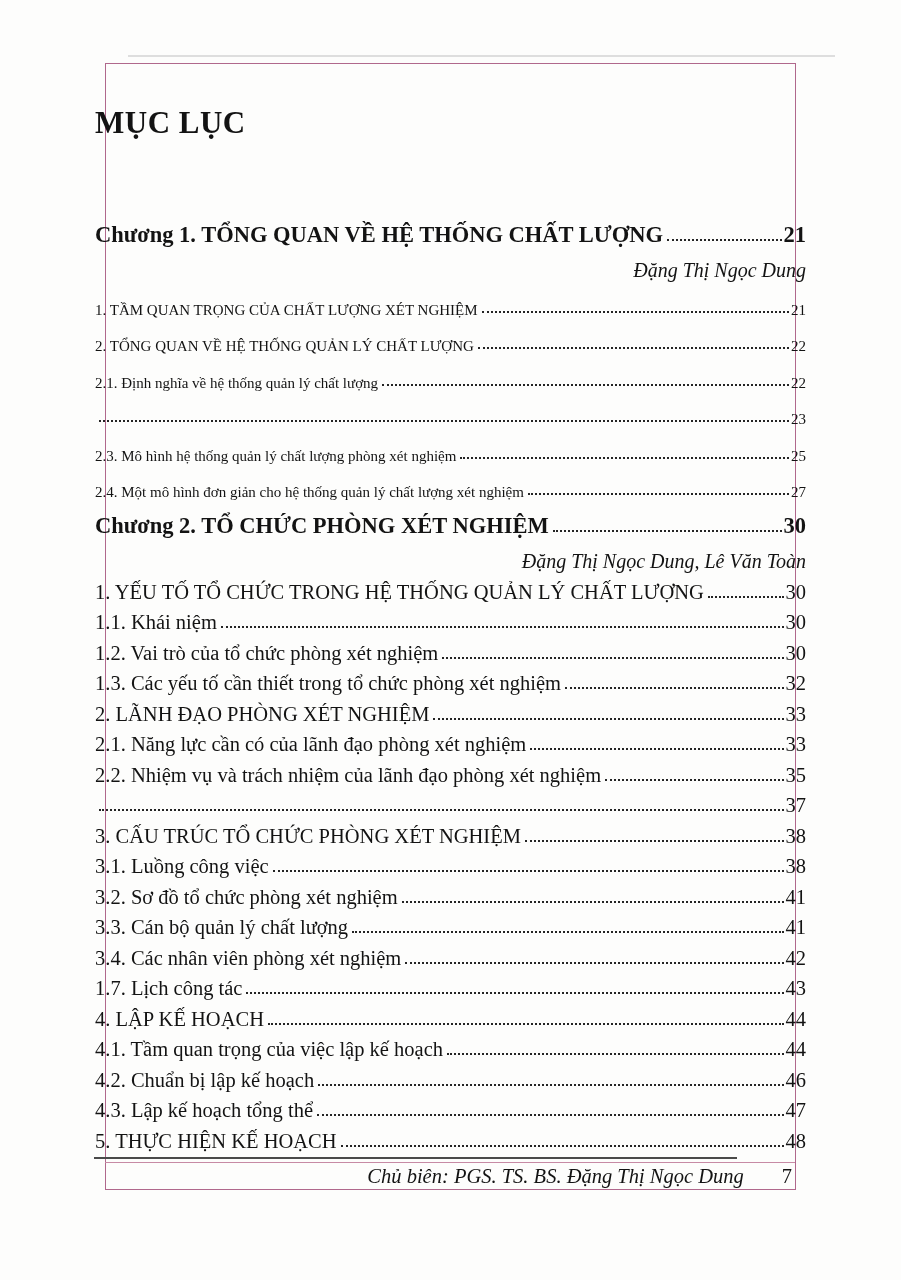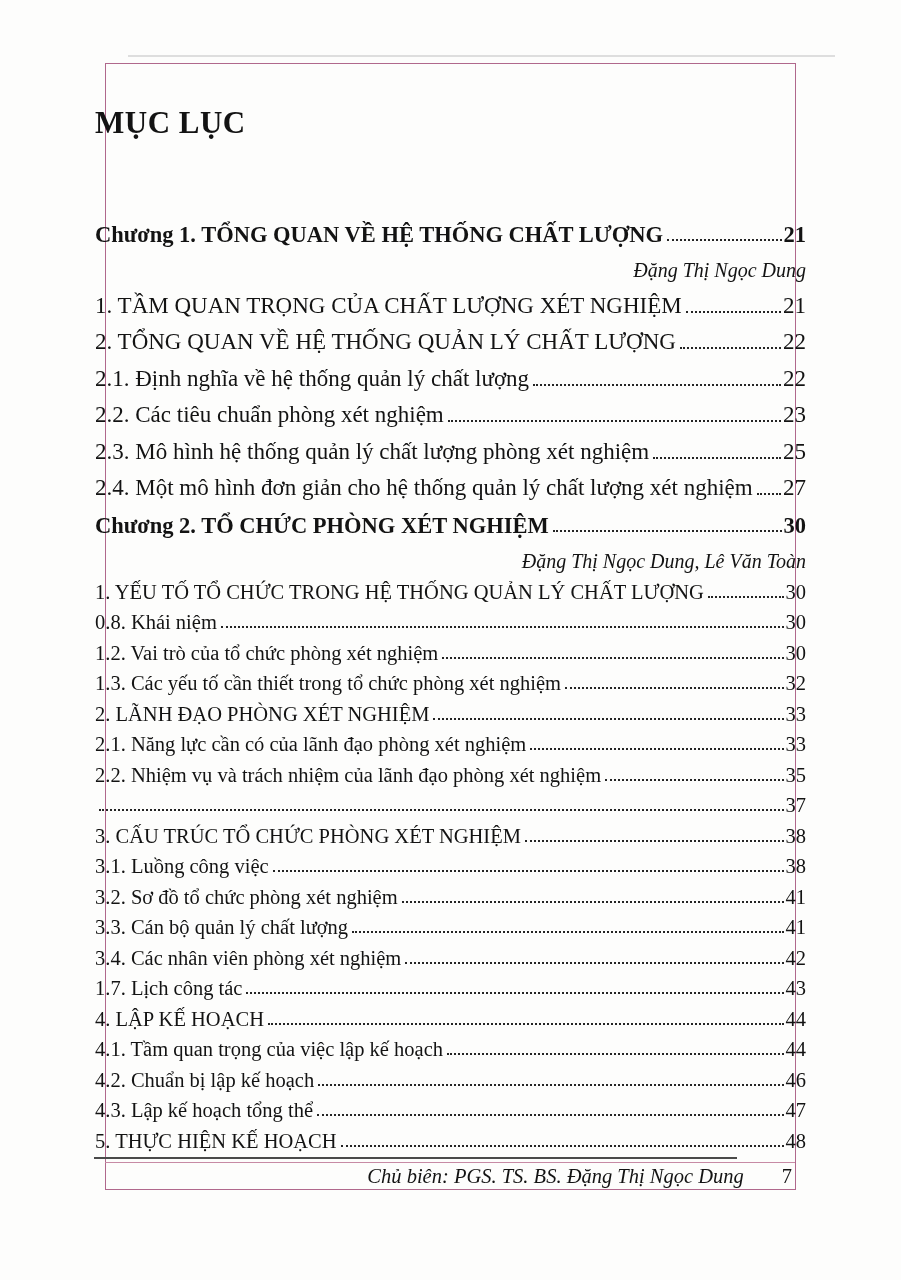--- a/index.html
+++ b/index.html
@@ -21,21 +21,21 @@
     margin-top:41px;letter-spacing:.5px;
   }
   .toc{margin-top:69px;}
   .row{display:flex;align-items:flex-end;}
   .row .label{white-space:nowrap;}
   .row .leader{flex:1;min-width:10px;border-bottom:2.5px dotted #242424;margin:0 2px 6px 4px;}
   .row .page{white-space:nowrap;}
   .row.chapter{height:38px;font-weight:bold;font-size:22.5px;}
   .row.chapter .leader{border-bottom-width:2.7px;margin-bottom:7px;}
   .row.author{height:34px;justify-content:flex-end;font-style:italic;font-size:20px;}
-  .row.section-lg,.row.sub-lg{height:36.5px;font-size:23px;align-items:flex-end;}
+  .row.section-lg,.row.sub-lg{height:36.5px;font-size:15px;align-items:flex-end;}
   .row.section,.row.sub{height:30.5px;font-size:20.5px;}
   
   .footer-rule{position:absolute;left:94px;top:1157px;width:643px;height:2px;background:#4a4a4a;}
   .footer{position:absolute;left:95px;top:1163px;width:711px;display:flex;
     justify-content:flex-end;align-items:baseline;font-size:20.5px;line-height:26px;font-family:Liberation Serif, serif;}
   .footer .credit{font-style:italic;}
   .footer .pageno{margin-left:38px;margin-right:14px;}
 </style>
 </head>
 <body>
@@ -64,21 +64,20 @@
         <span class="label">2. TỔNG QUAN VỀ HỆ THỐNG QUẢN LÝ CHẤT LƯỢNG</span>
         <span class="leader"></span>
         <span class="page">22</span>
       </div>
       <div class="row sub-lg">
         <span class="label">2.1. Định nghĩa về hệ thống quản lý chất lượng</span>
         <span class="leader"></span>
         <span class="page">22</span>
       </div>
       <div class="row sub-lg">
-        <span class="label">2.2. Các tiêu chuẩn phòng xét nghiệm</span>
         <span class="leader"></span>
         <span class="page">23</span>
       </div>
       <div class="row sub-lg">
         <span class="label">2.3. Mô hình hệ thống quản lý chất lượng phòng xét nghiệm</span>
         <span class="leader"></span>
         <span class="page">25</span>
       </div>
       <div class="row sub-lg">
         <span class="label">2.4. Một mô hình đơn giản cho hệ thống quản lý chất lượng xét nghiệm</span>
@@ -92,21 +91,21 @@
       </div>
       <div class="row author">
         <span class="label">Đặng Thị Ngọc Dung, Lê Văn Toàn</span>
       </div>
       <div class="row section">
         <span class="label">1. YẾU TỐ TỔ CHỨC TRONG HỆ THỐNG QUẢN LÝ CHẤT LƯỢNG</span>
         <span class="leader"></span>
         <span class="page">30</span>
       </div>
       <div class="row sub">
-        <span class="label">0.8. Khái niệm</span>
+        <span class="label">1.1. Khái niệm</span>
         <span class="leader"></span>
         <span class="page">30</span>
       </div>
       <div class="row sub">
         <span class="label">1.2. Vai trò của tổ chức phòng xét nghiệm</span>
         <span class="leader"></span>
         <span class="page">30</span>
       </div>
       <div class="row sub">
         <span class="label">1.3. Các yếu tố cần thiết trong tổ chức phòng xét nghiệm</span>

